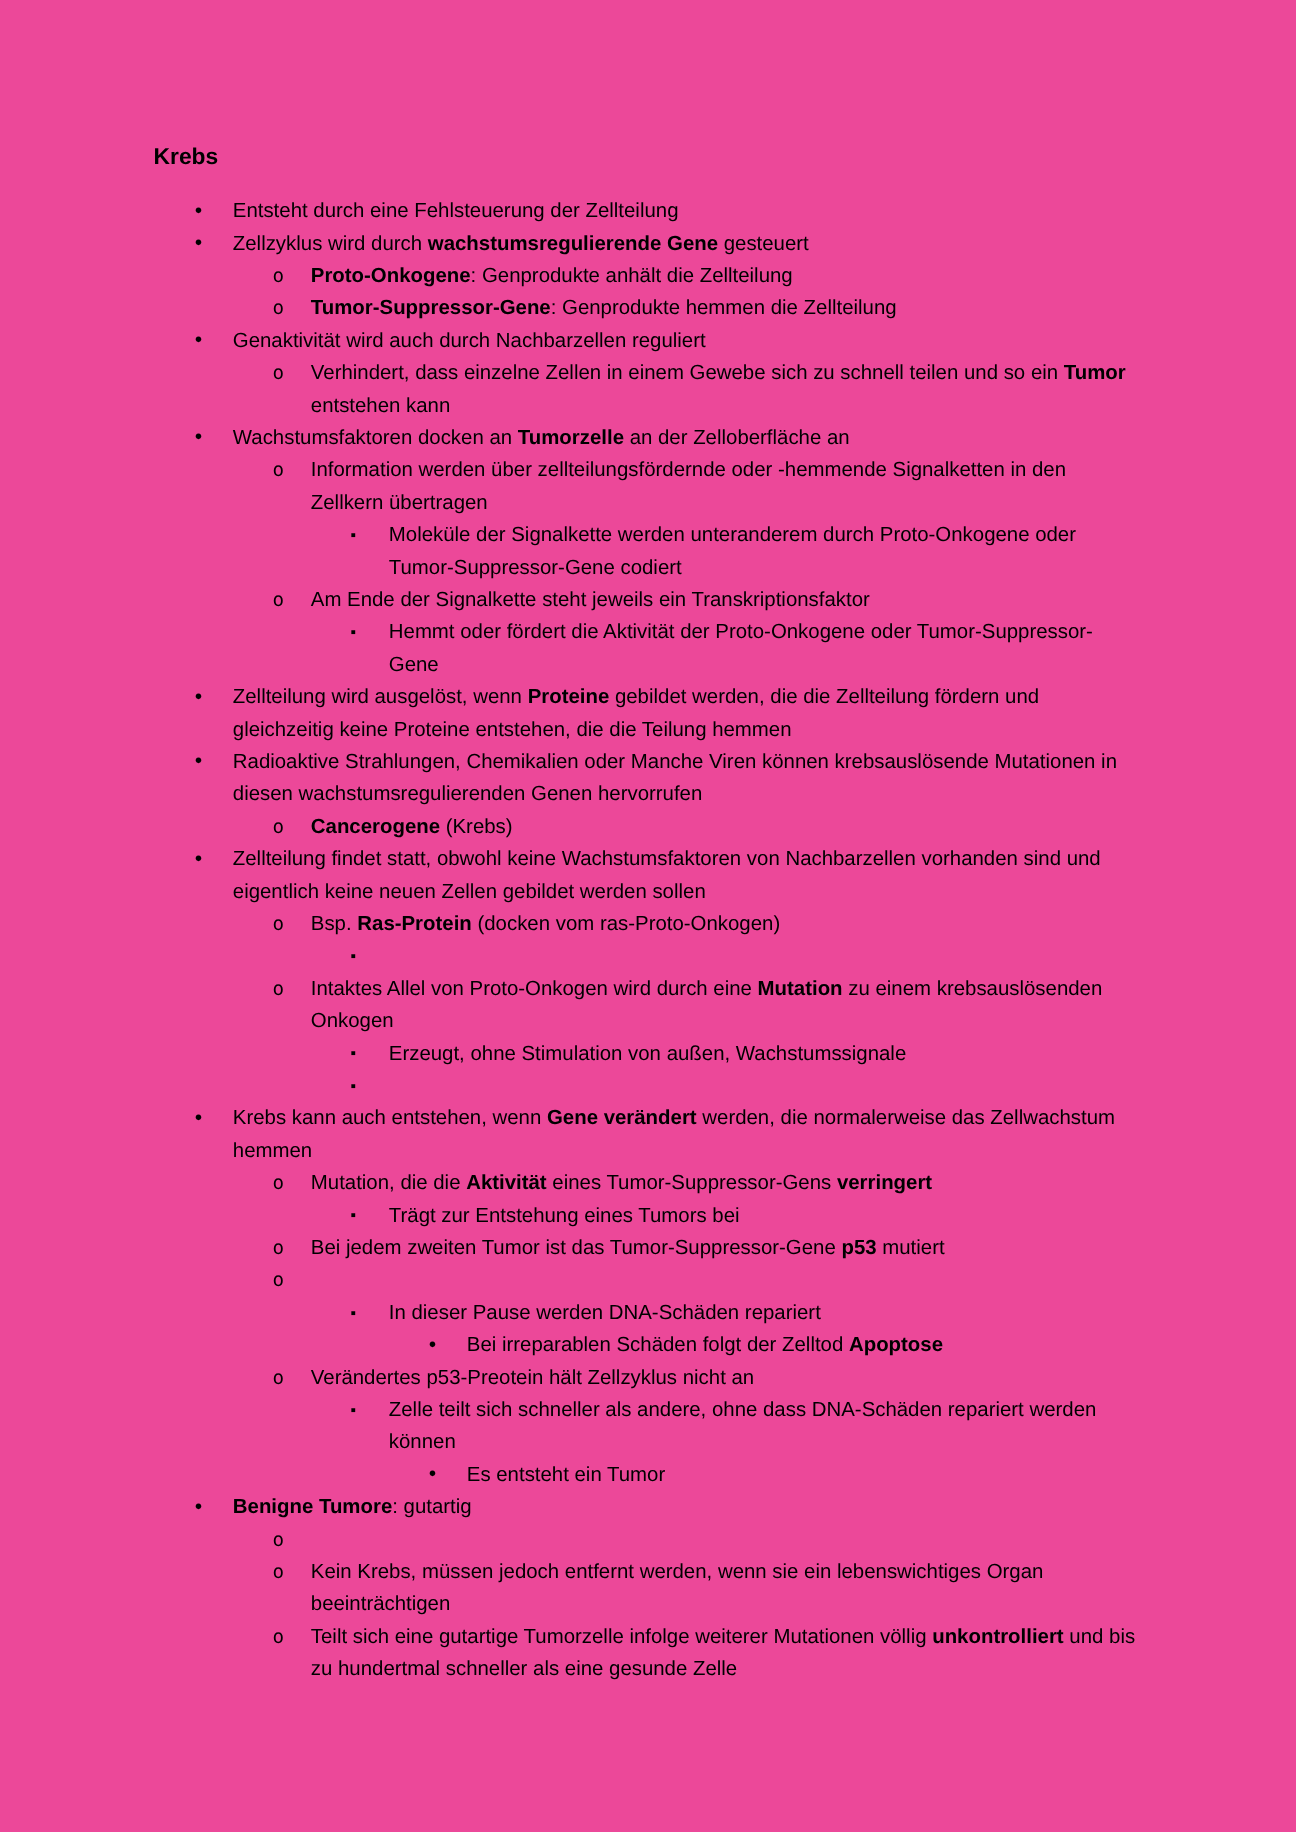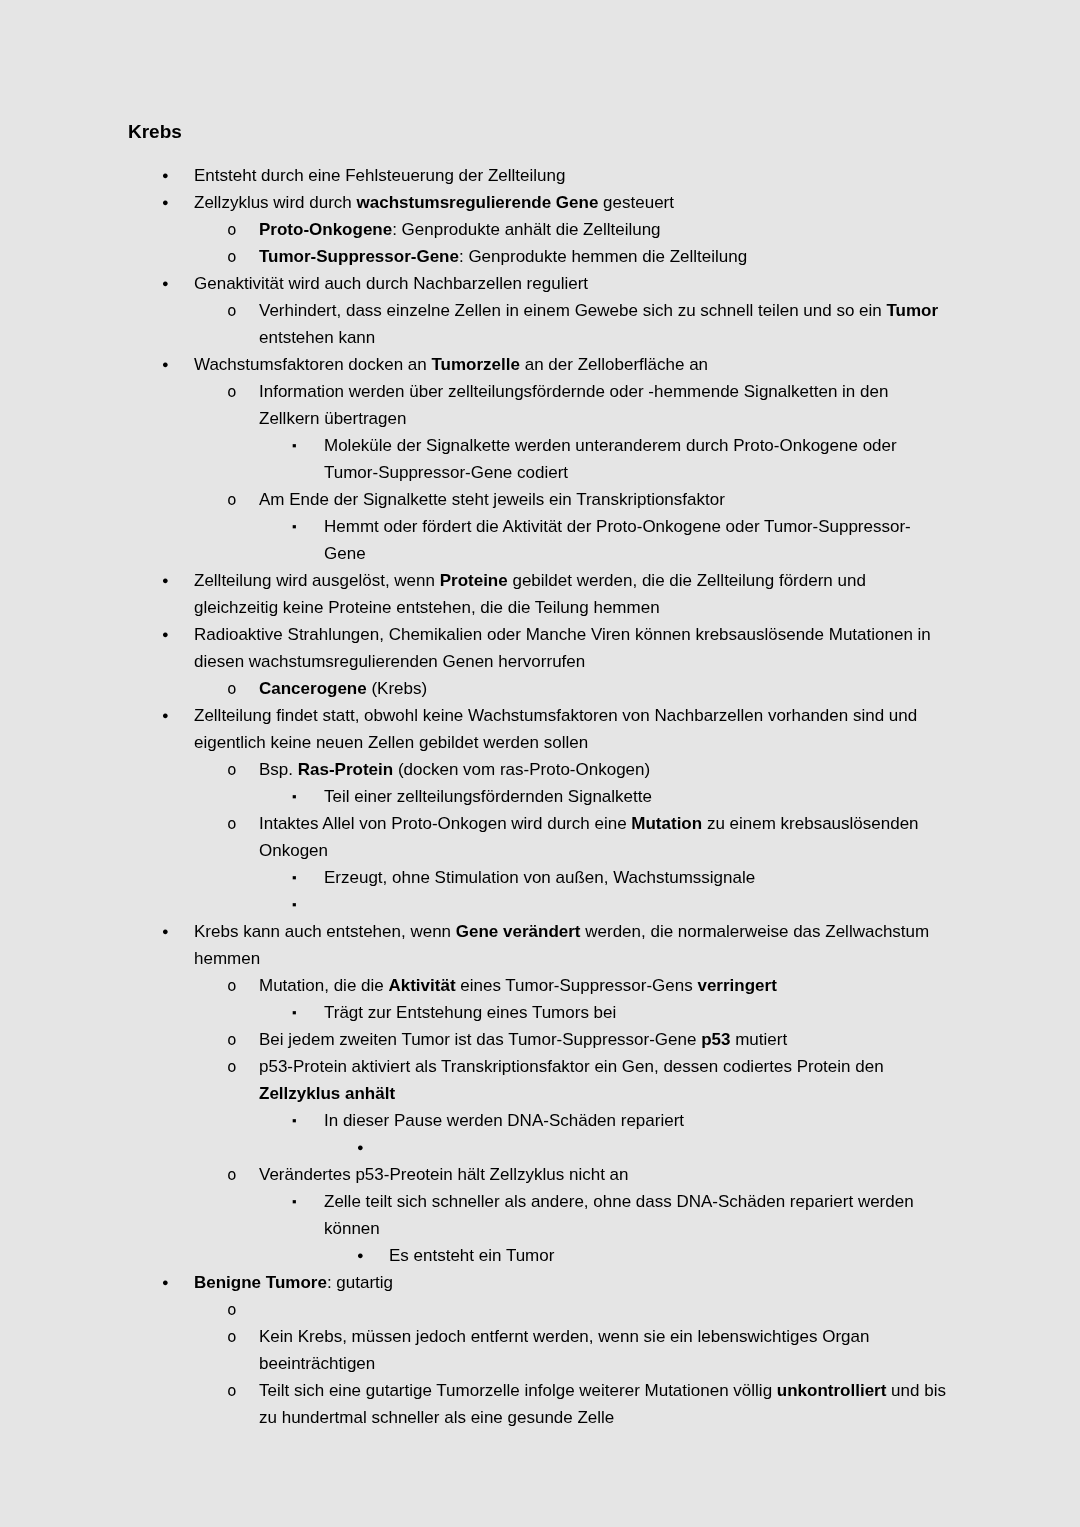--- a/index.html
+++ b/index.html
@@ -12,21 +12,21 @@
     height: 1527px;
     font-family: "Liberation Sans", sans-serif;
     color: #000000;
     overflow: hidden;
   }
   .page {
     box-sizing: border-box;
     width: 1080px;
     height: 1527px;
     padding: 118px 128px 52px 128px;
-    background: #e5e5e5;
+    background: #ec4899;
   }
   .doc-title {
     font-size: 19px;
     font-weight: 700;
     line-height: 27px;
     margin: 0 0 17px 0;
   }
   .doc-body {
     font-size: 17px;
     line-height: 27px;
@@ -120,21 +120,20 @@
       <div class="li level-1">
         <span class="bullet">●</span>
         <span class="txt"><span>Zellteilung findet statt, obwohl keine Wachstumsfaktoren von Nachbarzellen vorhanden sind und eigentlich keine neuen Zellen gebildet werden sollen</span></span>
       </div>
       <div class="li level-2">
         <span class="bullet">o</span>
         <span class="txt"><span>Bsp. </span><span class="b">Ras-Protein</span><span> (docken vom ras-Proto-Onkogen)</span></span>
       </div>
       <div class="li level-3">
         <span class="bullet">▪</span>
-        <span class="txt"><span>Teil einer zellteilungsfördernden Signalkette</span></span>
       </div>
       <div class="li level-2">
         <span class="bullet">o</span>
         <span class="txt"><span>Intaktes Allel von Proto-Onkogen wird durch eine </span><span class="b">Mutation</span><span> zu einem krebsauslösenden Onkogen</span></span>
       </div>
       <div class="li level-3">
         <span class="bullet">▪</span>
         <span class="txt"><span>Erzeugt, ohne Stimulation von außen, Wachstumssignale</span></span>
       </div>
       <div class="li level-3">
@@ -151,28 +150,28 @@
       <div class="li level-3">
         <span class="bullet">▪</span>
         <span class="txt"><span>Trägt zur Entstehung eines Tumors bei</span></span>
       </div>
       <div class="li level-2">
         <span class="bullet">o</span>
         <span class="txt"><span>Bei jedem zweiten Tumor ist das Tumor-Suppressor-Gene </span><span class="b">p53</span><span> mutiert</span></span>
       </div>
       <div class="li level-2">
         <span class="bullet">o</span>
-        <span class="txt"><span>p53-Protein aktiviert als Transkriptionsfaktor ein Gen, dessen codiertes Protein den </span><span class="b">Zellzyklus anhält</span></span>
       </div>
       <div class="li level-3">
         <span class="bullet">▪</span>
         <span class="txt"><span>In dieser Pause werden DNA-Schäden repariert</span></span>
       </div>
       <div class="li level-4">
         <span class="bullet">●</span>
+        <span class="txt"><span>Bei irreparablen Schäden folgt der Zelltod </span><span class="b">Apoptose</span></span>
       </div>
       <div class="li level-2">
         <span class="bullet">o</span>
         <span class="txt"><span>Verändertes p53-Preotein hält Zellzyklus nicht an</span></span>
       </div>
       <div class="li level-3">
         <span class="bullet">▪</span>
         <span class="txt"><span>Zelle teilt sich schneller als andere, ohne dass DNA-Schäden repariert werden können</span></span>
       </div>
       <div class="li level-4">

